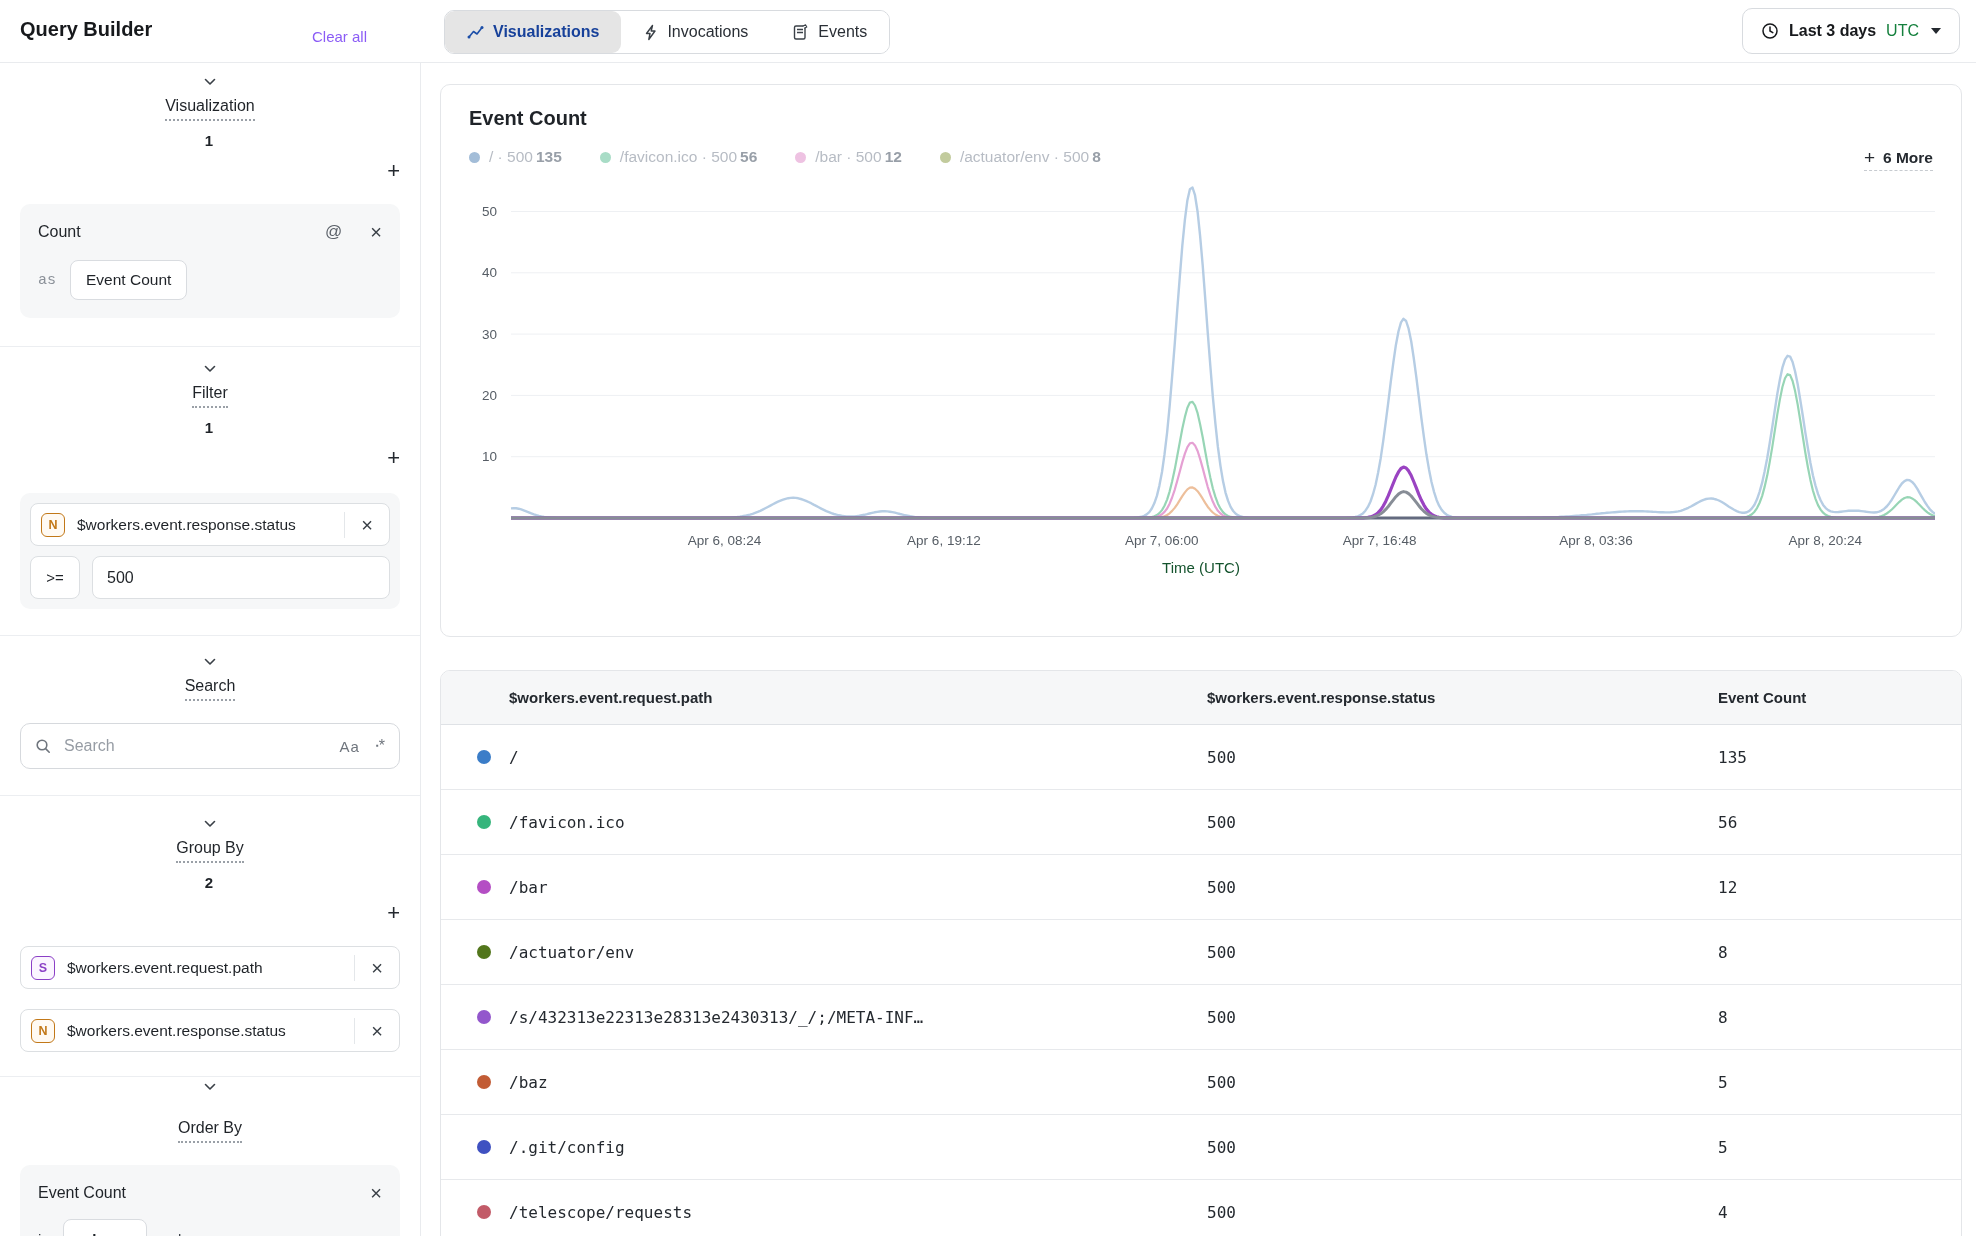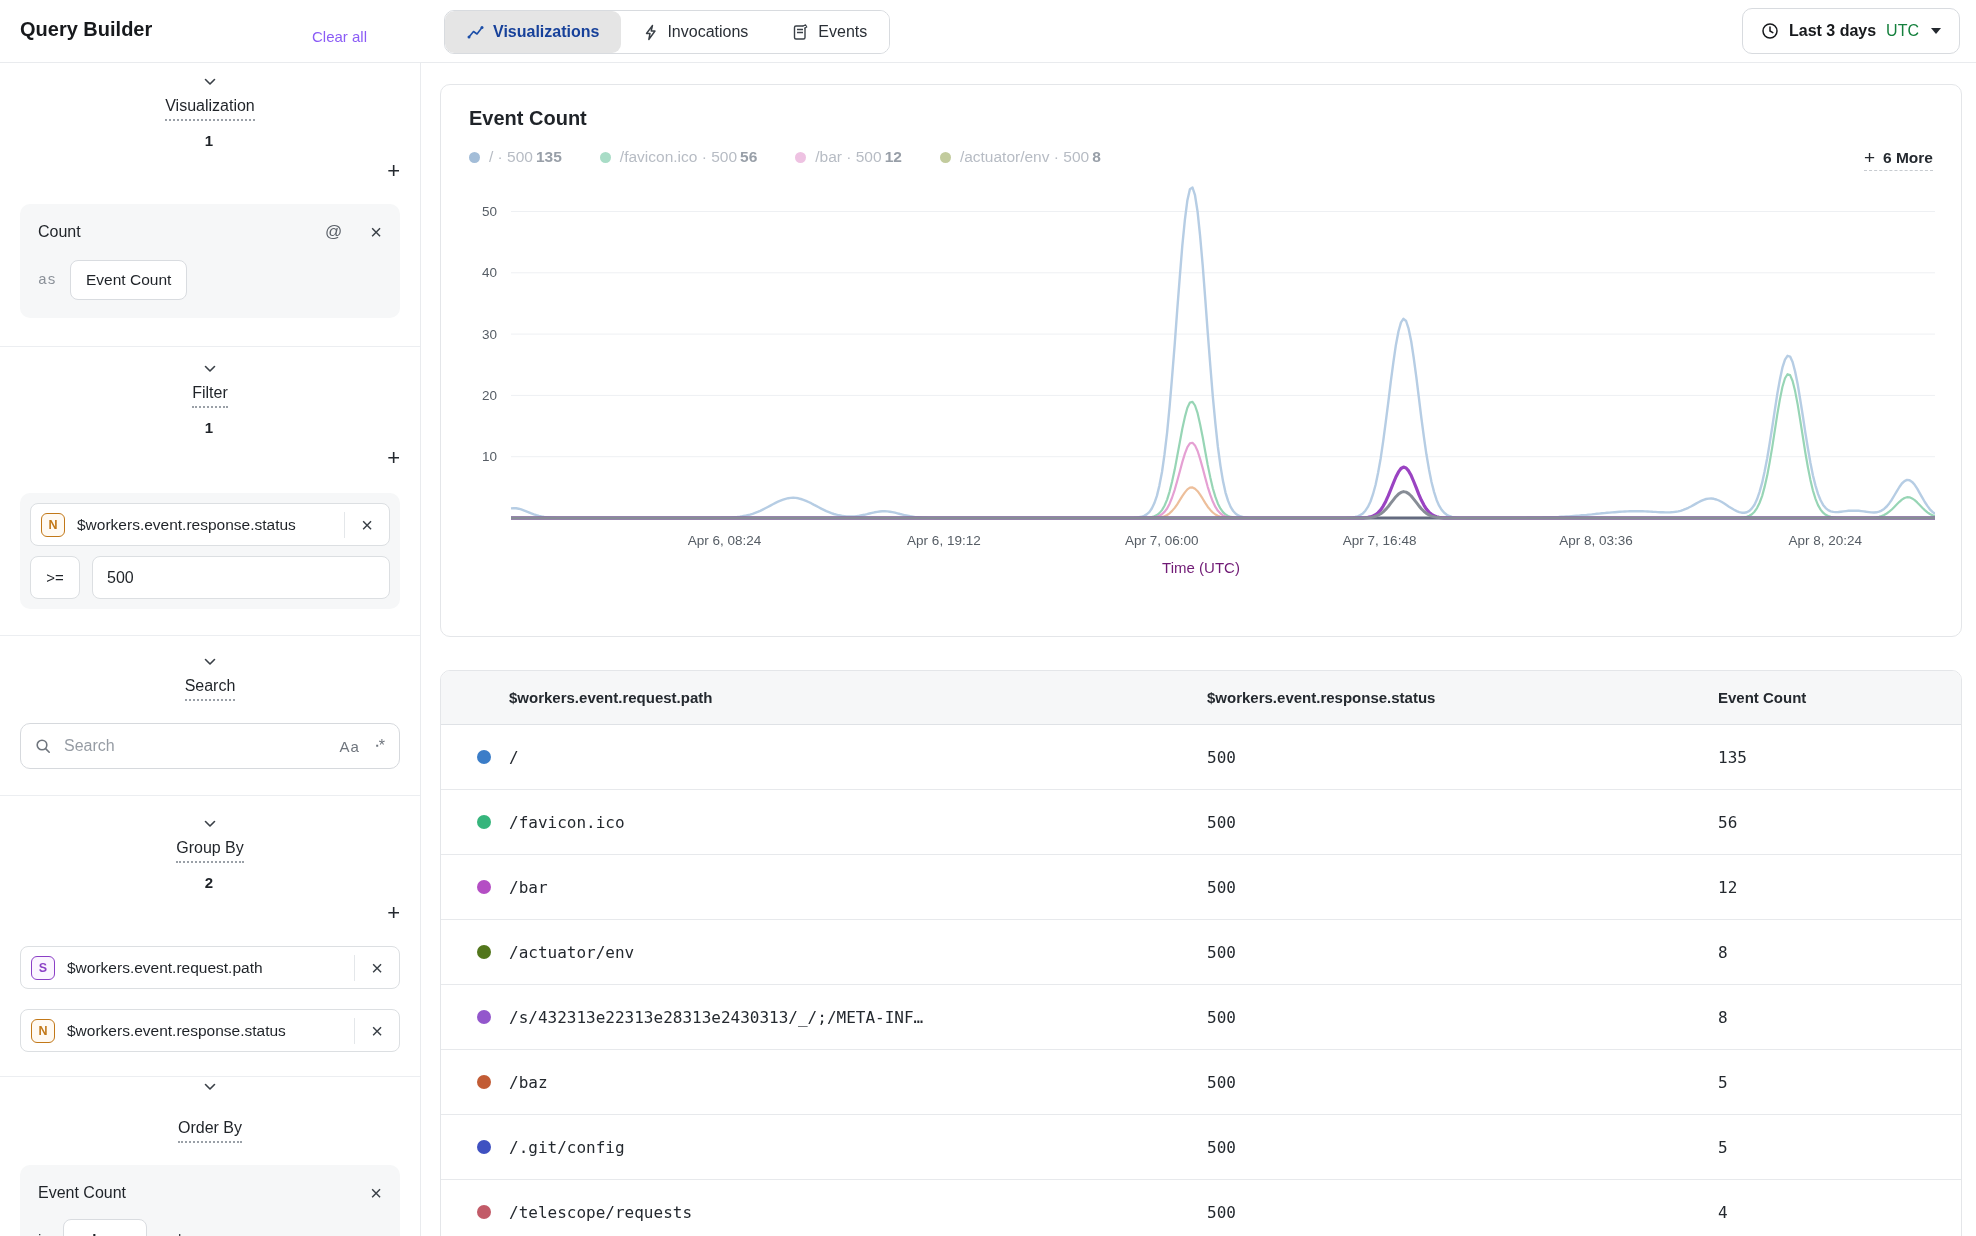--- a/index.html
+++ b/index.html
@@ -69,21 +69,21 @@
   .legend-row{display:flex;align-items:flex-start;margin-top:18px;}
   .legend-items{display:flex;align-items:center;gap:38px;}
   .legend-item{display:flex;align-items:center;gap:9px;cursor:pointer;}
   .legend-dot{width:11px;height:11px;border-radius:50%;flex:none;}
   .legend-text{font-size:15.5px;color:#b7bcc4;}
   .legend-text b{color:#989fa8;font-weight:600;margin-left:3px;}
   .more-btn{margin-left:auto;display:flex;align-items:center;gap:8px;cursor:pointer;border-bottom:1px dashed #c7cbd0;padding-bottom:3px;}
   .more-plus{font-size:19px;color:#24292f;line-height:1;}
   .more-label{font-size:15.5px;font-weight:600;color:#24292f;}
   .chart-wrap{margin-top:12px;}
-  .time-label{text-align:center;font-size:15px;color:#701a75;margin-top:2px;}
+  .time-label{text-align:center;font-size:15px;color:#14532d;margin-top:2px;}
   
   .tablecard{position:absolute;left:19px;top:608px;width:1522px;height:700px;background:#fff;border:1px solid #e4e6e9;border-radius:10px 10px 0 0;box-sizing:border-box;overflow:hidden;}
   .thead{position:relative;height:53px;background:#f6f7f8;border-bottom:1px solid #dfe2e6;}
   .th{position:absolute;top:0;height:53px;display:flex;align-items:center;font-size:15px;font-weight:600;color:#24292f;}
   .trow{position:relative;height:64px;border-bottom:1px solid #e7e9ec;cursor:pointer;background:#fff;}
   .cell{position:absolute;top:0;height:64px;display:flex;align-items:center;font-family:"DejaVu Sans Mono",monospace;font-size:16px;color:#24292f;white-space:nowrap;}
   .row-dot{position:absolute;left:36px;top:25px;width:14px;height:14px;border-radius:50%;}
   svg{display:block;}
 </style>
 </head>

